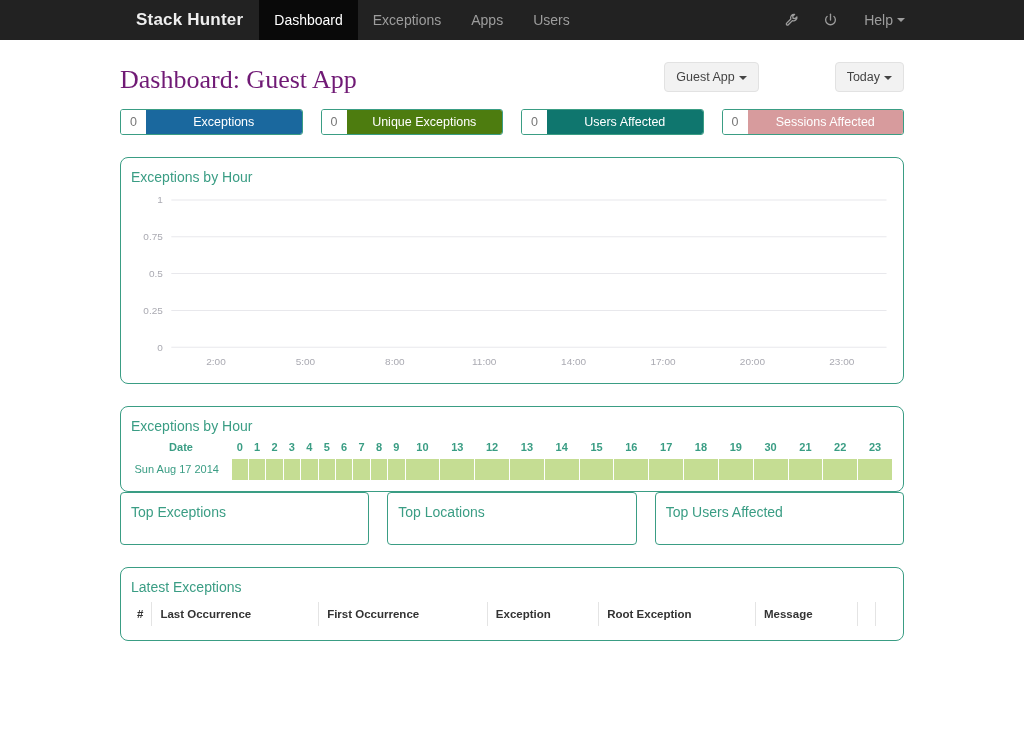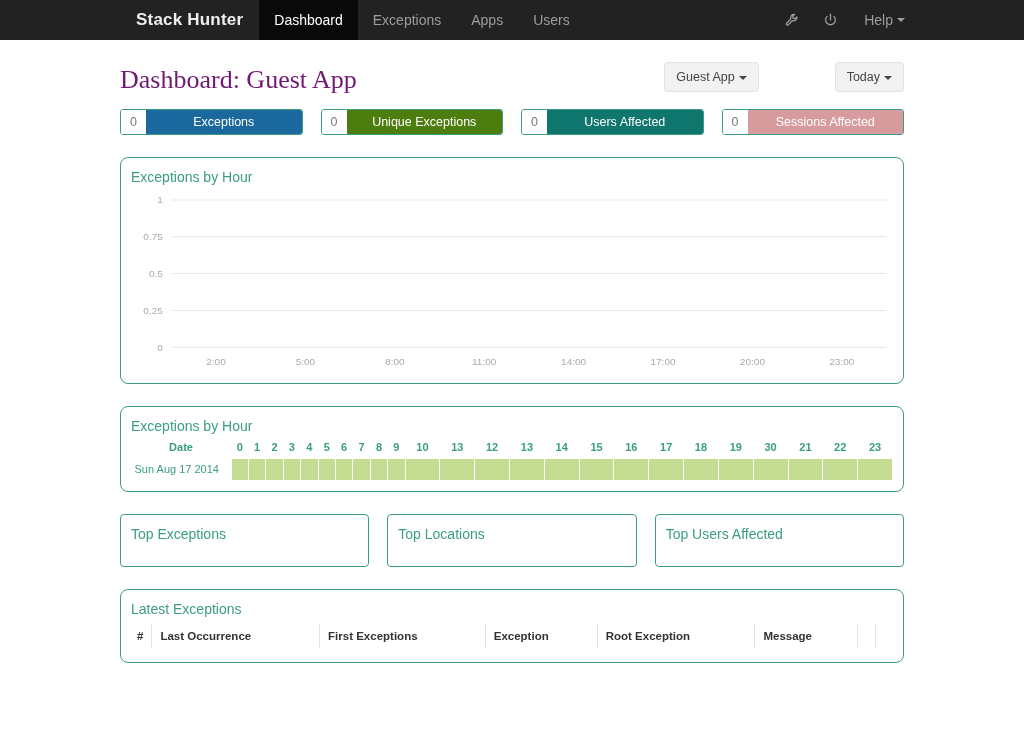--- a/index.html
+++ b/index.html
@@ -159,21 +159,21 @@
     padding-right: 8px;
     white-space: nowrap;
   }
   .heat-cell {
     background: #c5dd93;
     border: 1px solid #ffffff;
     height: 22px;
   }
 
   
-  .top-row { display: flex; gap: 18px; margin-top: 22px; }
+  .top-row { display: flex; gap: 18px; }
   .top-panel {
     flex: 1;
     border: 1px solid #3a9d84;
     border-radius: 4px;
     height: 53px;
     background: #ffffff;
   }
 
   
   .latest-wrap { padding: 4px 10px 14px 10px; }
@@ -375,21 +375,21 @@
   </div>
 
   <div class="panel">
     <div class="panel-title">Latest Exceptions</div>
     <div class="latest-wrap">
       <table class="latest-table">
         <thead>
           <tr>
               <th style="width: 18px;">#</th>
               <th>Last Occurrence</th>
-              <th>First Exceptions</th>
+              <th>First Occurrence</th>
               <th>Exception</th>
               <th>Root Exception</th>
               <th>Message</th>
               <th style="width: 18px;"></th>
               <th style="width: 18px;"></th>
             </tr>
         </thead>
         <tbody></tbody>
       </table>
     </div>

